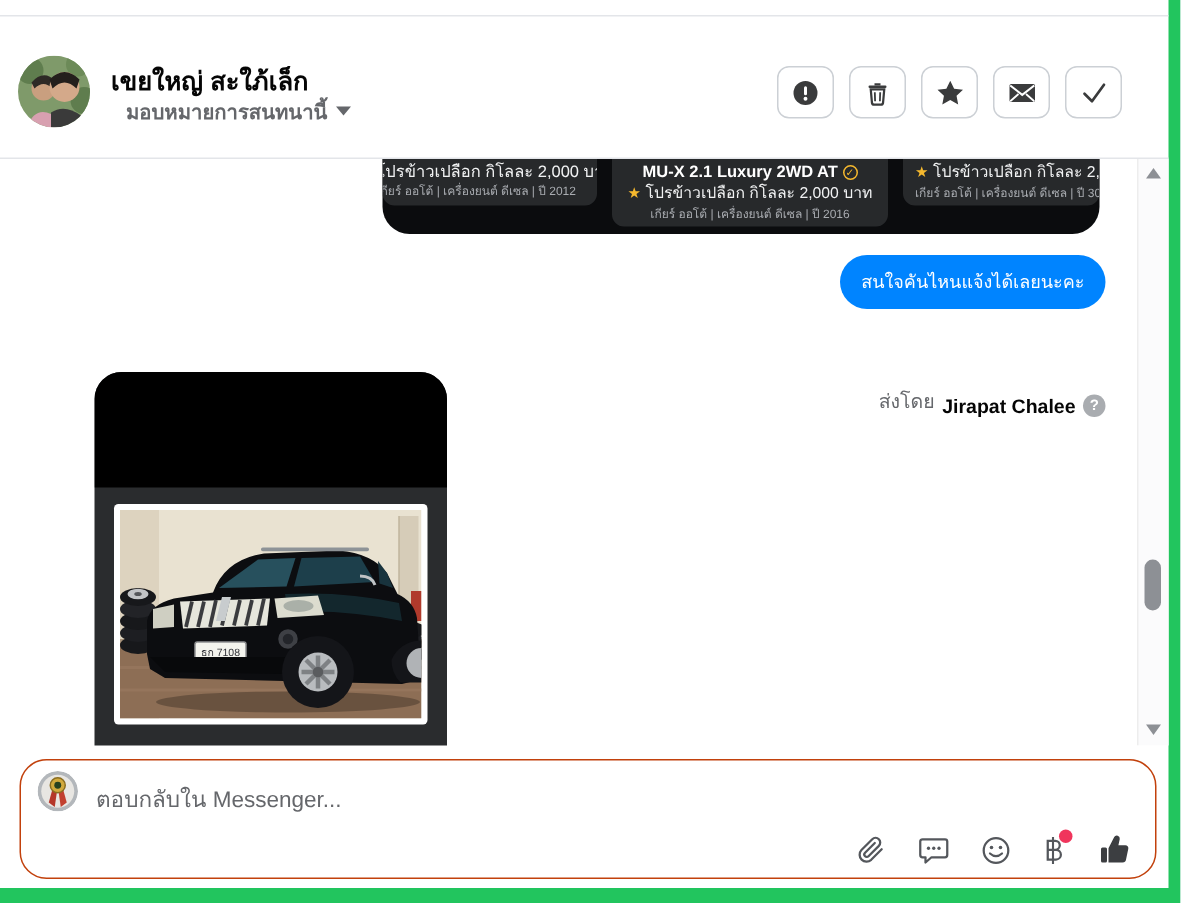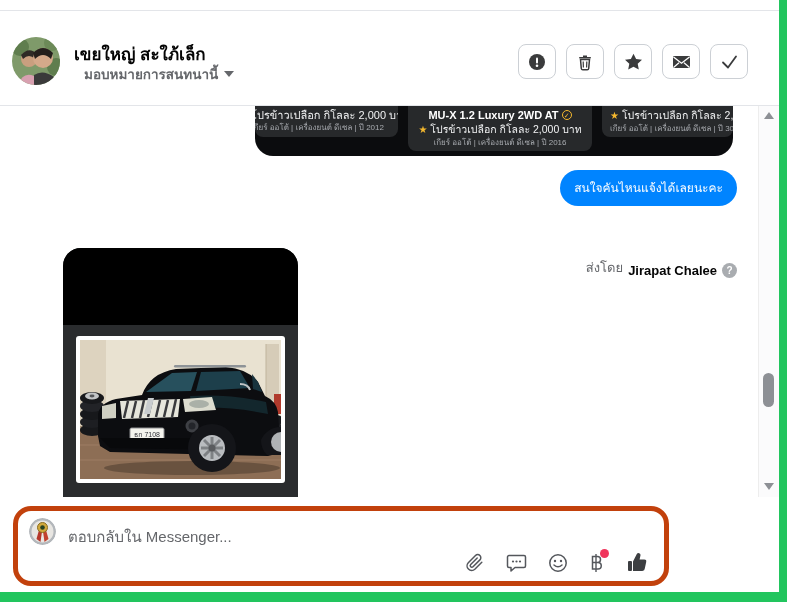--- a/index.html
+++ b/index.html
@@ -50,21 +50,21 @@
   .photoframe { position:absolute; left:13px; top:88px; width:209px; height:147px; background:#fff; border-radius:3px; padding:4px; }
   .photoframe svg { display:block; }
 
   
   .sbar { position:absolute; left:758px; top:0; width:21px; height:391px; background:#fbfbfc; border-left:1px solid #ededed; }
   .sarrow-up { position:absolute; left:5px; top:6px; width:0; height:0; border-left:5px solid transparent; border-right:5px solid transparent; border-bottom:7px solid #8d9095; cursor:pointer; }
   .sarrow-down { position:absolute; left:5px; top:377px; width:0; height:0; border-left:5px solid transparent; border-right:5px solid transparent; border-top:7px solid #8d9095; cursor:pointer; }
   .sthumb { position:absolute; left:4px; top:267px; width:11px; height:34px; border-radius:6px; background:#8d9095; cursor:pointer; }
 
   
-  .replybox { position:absolute; left:13px; top:506px; width:656px; height:80px; border:5px solid #c2410c; border-radius:18px; background:#fff; }
+  .replybox { position:absolute; left:13px; top:506px; width:758px; height:80px; border:1px solid #c2410c; border-radius:18px; background:#fff; }
   .reply-avatar { position:absolute; left:11px; top:7px; width:27px; height:27px; border-radius:50%; overflow:hidden; }
   .reply-ph { position:absolute; left:50px; top:14px; font-size:15px; color:#65676b; cursor:text; }
   .reply-icons { position:absolute; right:16px; bottom:8px; display:flex; align-items:center; gap:21px; }
   .ricon { position:relative; cursor:pointer; display:flex; align-items:center; }
   .rbadge { position:absolute; right:-4px; top:-4px; width:9px; height:9px; border-radius:50%; background:#f0355c; }
 </style>
 </head>
 <body>
 
 <div id="stage">
@@ -131,21 +131,21 @@
     <div class="hdr-divider"></div>
 
     <div id="chat">
 
       <div class="carousel">
         <div class="ccard c0">
           <div class="cpromo">โปรข้าวเปลือก กิโลละ 2,000 บาท</div>
           <div class="cmeta">เกียร์ ออโต้   |   เครื่องยนต์ ดีเซล   |   ปี 2012</div>
         </div>
         <div class="ccard c1">
-          <div class="ctitle"><span>MU-X 1.2 Luxury 2WD AT</span><span class="cbadge">✓</span></div>
+          <div class="ctitle"><span>MU-X 2.1 Luxury 2WD AT</span><span class="cbadge">✓</span></div>
           <div class="cpromo"><span class="cstar">★</span><span>โปรข้าวเปลือก กิโลละ 2,000 บาท</span></div>
           <div class="cmeta">เกียร์ ออโต้   |   เครื่องยนต์ ดีเซล   |   ปี 2016</div>
         </div>
         <div class="ccard c2">
           <div class="cpromo"><span class="cstar">★</span><span>โปรข้าวเปลือก กิโลละ 2,000</span></div>
           <div class="cmeta">เกียร์ ออโต้   |   เครื่องยนต์ ดีเซล   |   ปี 30</div>
         </div>
       </div>
 
       <div class="bubble">สนใจคันไหนแจ้งได้เลยนะคะ</div>

